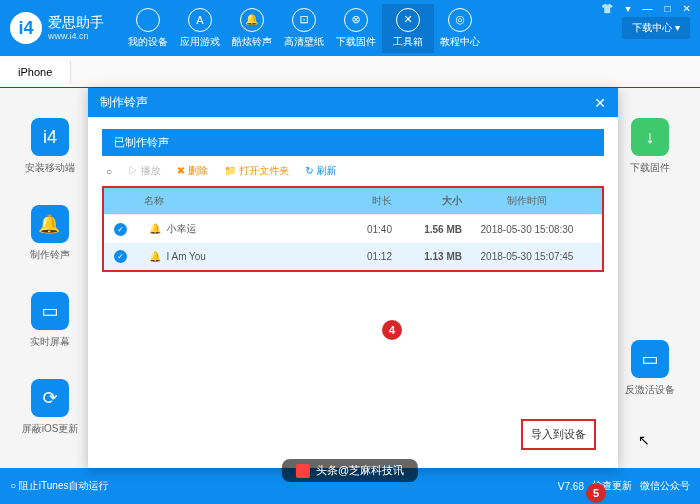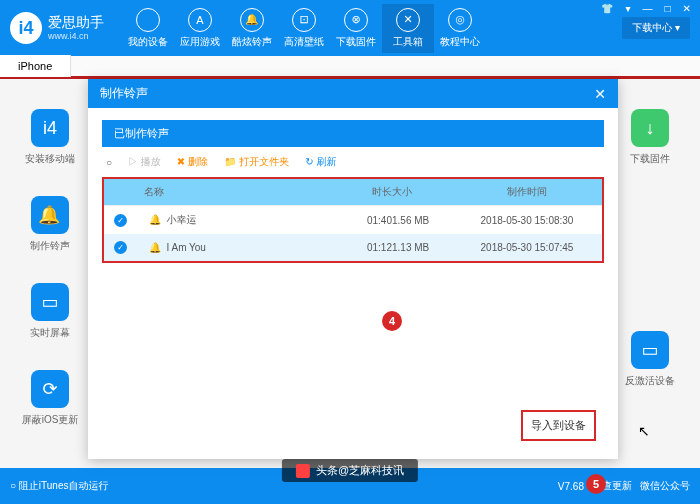--- a/index.html
+++ b/index.html
@@ -13,21 +13,21 @@
     .logo-url { font-size: 9px; opacity: 0.8; }
     .nav-items { display: flex; margin-left: 18px; gap: 0; }
     .nav-item { width: 52px; text-align: center; font-size: 10px; padding: 4px 2px; cursor: pointer; }
     .nav-item.active { background: #0a78d0; }
     .nav-icon { width: 24px; height: 24px; border: 1.5px solid white; border-radius: 50%; margin: 0 auto 3px; display: flex; align-items: center; justify-content: center; font-size: 11px; }
     .download-btn { margin-left: auto; background: #0a78d0; padding: 4px 10px; font-size: 10px; border-radius: 2px; cursor: pointer; }
     .window-controls { position: absolute; top: 2px; right: 6px; display: flex; gap: 6px; font-size: 10px; color: white; }
     .wc { cursor: pointer; padding: 1px 3px; }
     
     
-    .tab-bar { background: #fafafa; height: 23px; display: flex; align-items: center; border-bottom: 3px solid #b91c1c; }
+    .tab-bar { background: #fafafa; height: 32px; display: flex; align-items: center; border-bottom: 1px solid #b91c1c; }
     .tab { padding: 5px 18px; font-size: 11px; background: white; border-right: 1px solid #e0e0e0; }
     
     
     .main { position: relative; height: 404px; background: #f5f5f5; }
     
     
     .side-icons { position: absolute; left: 20px; top: 30px; width: 60px; }
     .side-icons-right { position: absolute; right: 20px; top: 30px; width: 60px; }
     .side-item { text-align: center; margin-bottom: 30px; font-size: 10px; color: #666; }
     .side-icon { width: 38px; height: 38px; background: #0d8cf0; border-radius: 8px; margin: 0 auto 5px; display: flex; align-items: center; justify-content: center; color: white; font-size: 18px; }
@@ -42,38 +42,38 @@
     .tb-item { cursor: pointer; }
     .tb-item.orange { color: #ff8c00; }
     .tb-item.blue { color: #0d8cf0; }
     .tb-item.disabled { color: #bbb; }
     
     .table-area { margin: 0 14px; border: 2px solid #d62828; position: relative; }
     .table-header { background: #7dd3fc; display: flex; padding: 6px 10px; font-size: 10px; color: #666; border-bottom: 1px solid #eee; }
     .col-check { width: 30px; }
     .col-name { flex: 1; }
     .col-dur { width: 70px; text-align: right; }
-    .col-size { width: 70px; text-align: left; }
+    .col-size { width: 70px; text-align: right; font-weight: bold; }
     .col-time { width: 130px; text-align: center; }
     .table-row { display: flex; padding: 7px 10px; font-size: 10px; color: #555; align-items: center; }
     .table-row.sel { background: #e6f4fd; }
     .check-circle { width: 13px; height: 13px; border-radius: 50%; background: #0d8cf0; color: white; display: inline-flex; align-items: center; justify-content: center; font-size: 8px; }
     .bell-icon { color: #0d8cf0; margin: 0 5px; }
     
     .badge { position: absolute; width: 20px; height: 20px; background: #d62828; color: white; border-radius: 50%; display: flex; align-items: center; justify-content: center; font-size: 11px; font-weight: bold; z-index: 20; }
     .badge-4 { left: 382px; top: 232px; }
     .badge-5 { left: 586px; top: 395px; }
     
     .import-btn { position: absolute; right: 22px; bottom: 18px; border: 2px solid #d62828; padding: 6px 8px; font-size: 11px; color: #333; cursor: pointer; }
     .cursor { position: absolute; left: 550px; bottom: 20px; font-size: 14px; }
     
     
     .footer { position: absolute; bottom: 0; left: 0; right: 0; height: 36px; background: #0d8cf0; color: white; font-size: 10px; display: flex; align-items: center; padding: 0 10px; }
     .footer-right { margin-left: auto; display: flex; gap: 8px; align-items: center; }
-    .watermark { position: absolute; bottom: 22px; left: 50%; transform: translateX(-50%); background: rgba(0,0,0,0.6); color: white; padding: 4px 14px; font-size: 11px; border-radius: 3px; z-index: 50; display: flex; align-items: center; gap: 6px; }
+    .watermark { position: absolute; bottom: 22px; left: 50%; transform: translateX(-50%); background: rgba(0,0,0,0.6); color: white; padding: 4px 14px; font-size: 11px; border-radius: 8px; z-index: 50; display: flex; align-items: center; gap: 6px; }
     .wm-logo { width: 14px; height: 14px; background: #ff4040; border-radius: 2px; display: inline-block; }
   </style>
 </head>
 <body>
 
 <div class="header">
   <div class="window-controls">
     <span class="wc">👕</span>
     <span class="wc">▾</span>
     <span class="wc">—</span>

